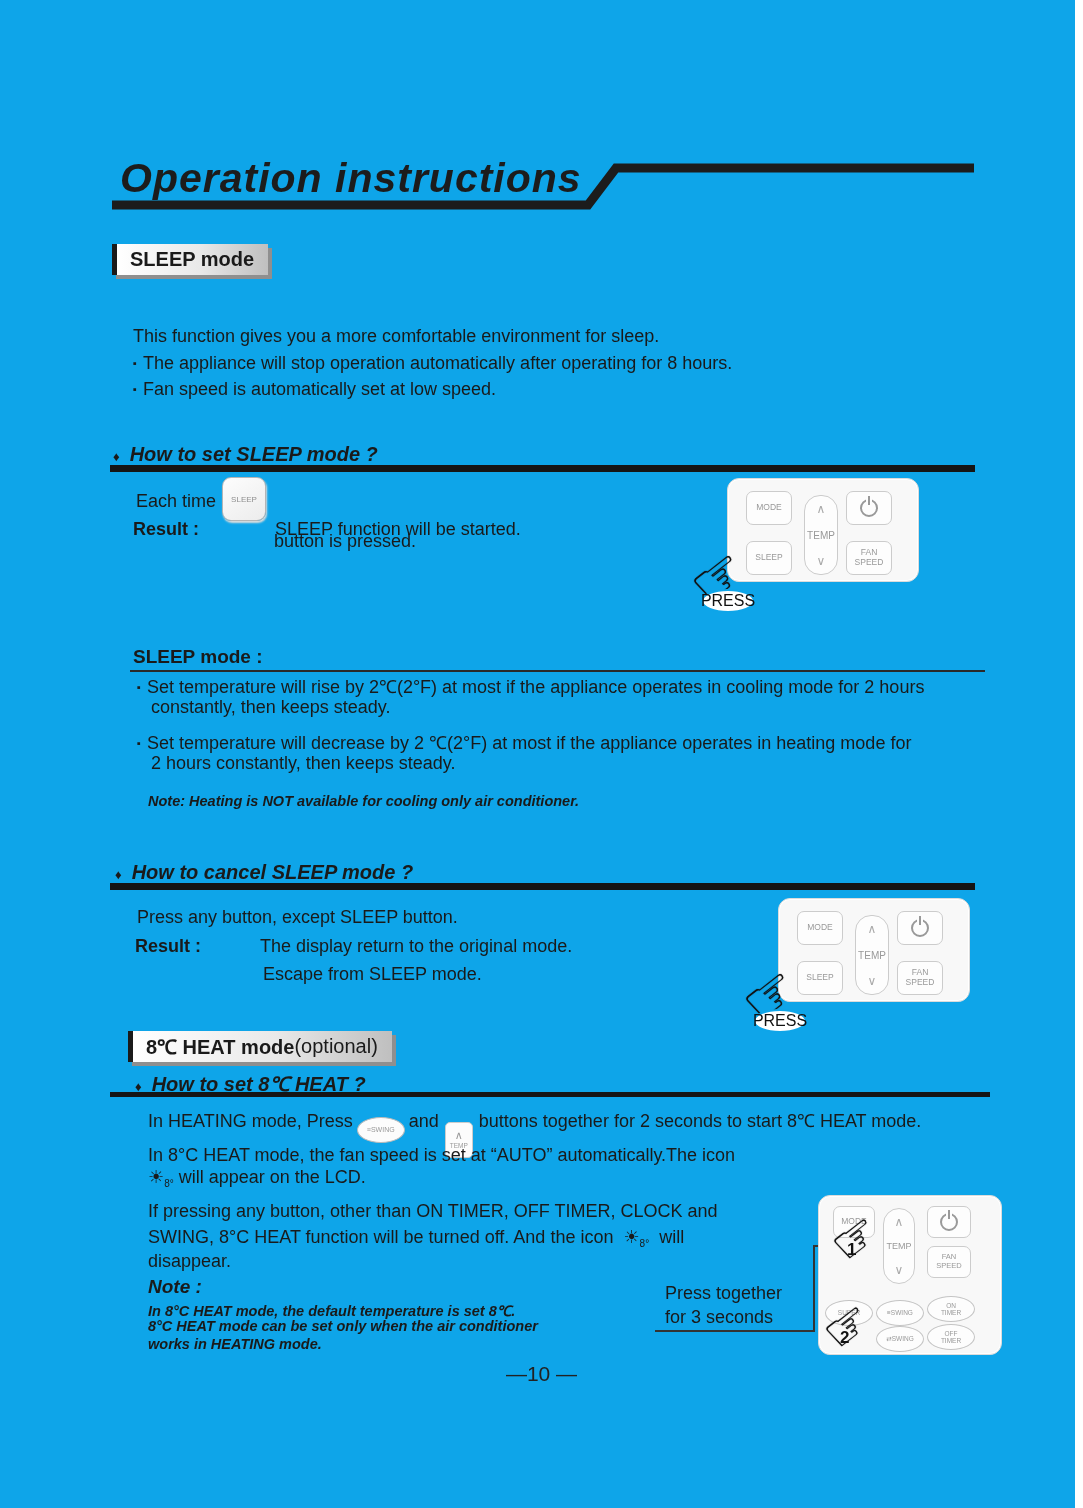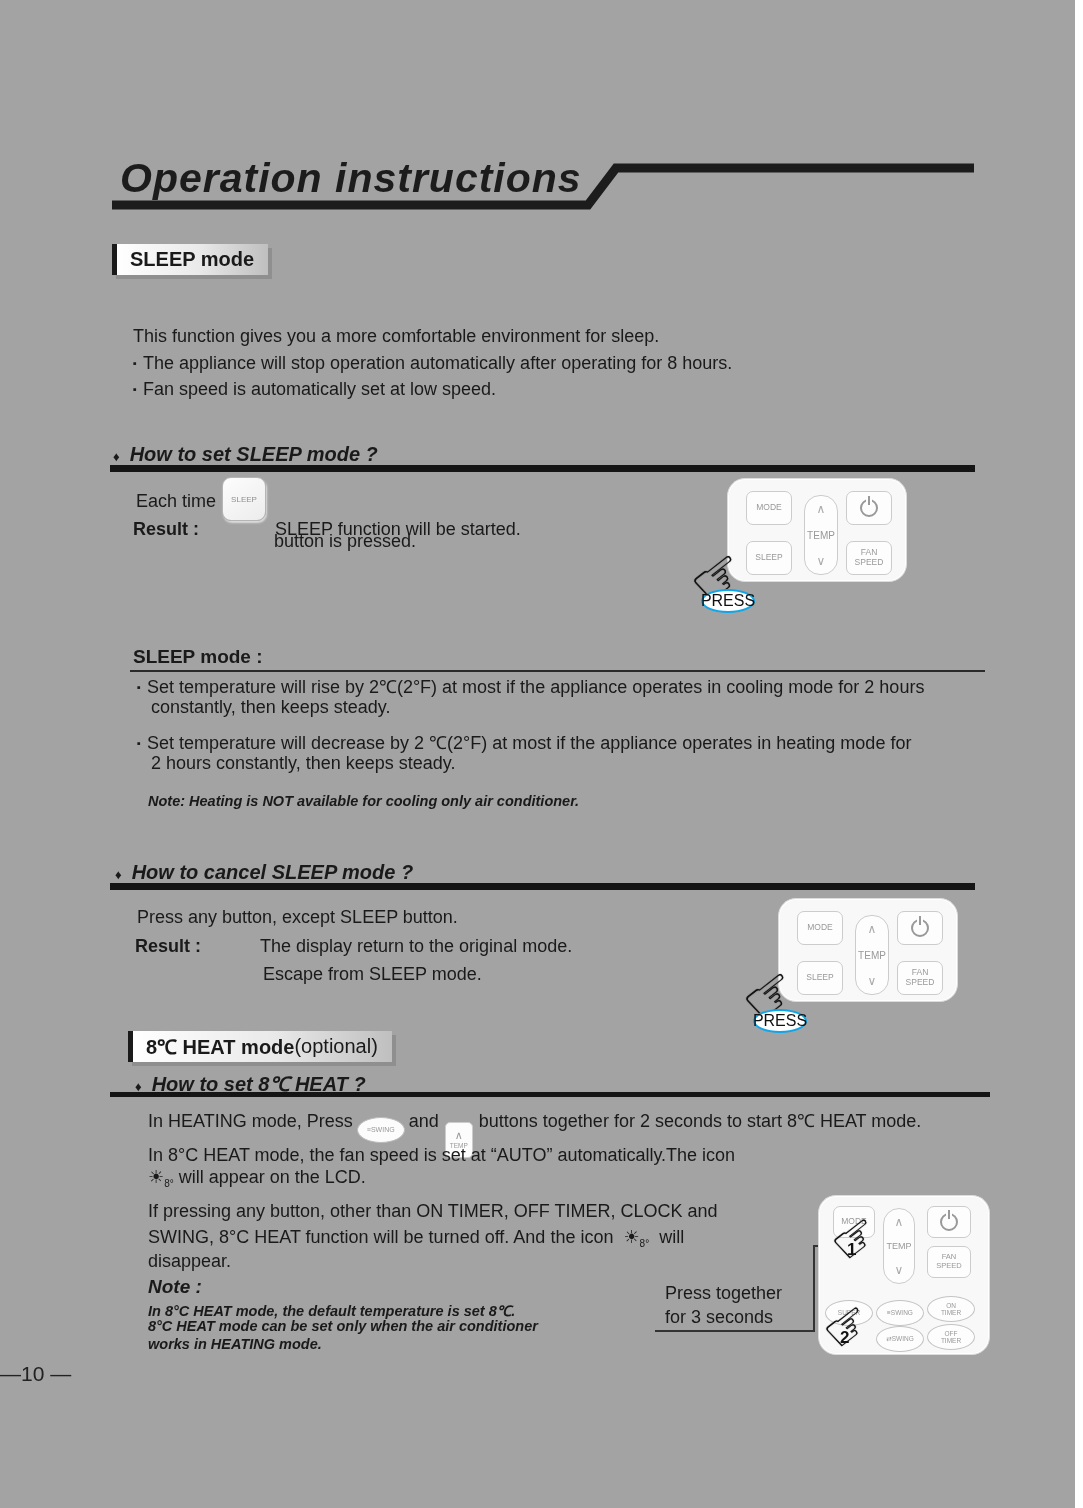--- a/index.html
+++ b/index.html
@@ -1,16 +1,16 @@
 <!DOCTYPE html>
 <html><head>
 <meta charset="utf-8">
 <style>
   html,body{margin:0;padding:0;background:#fff;}
-  #page{position:relative;width:1075px;height:1508px;background:#a3a3a3;
+  #page{position:relative;width:1075px;height:1508px;background:#0ea5e9;
         font-family:"Liberation Sans",sans-serif;color:#1a1a1a;overflow:hidden;}
   .abs{position:absolute;}
   
   #title{left:120px;top:155px;font-size:41px;font-weight:bold;font-style:italic;
          letter-spacing:1px;color:#1c1c1c;}
   
   .secbox{height:31px;display:flex;align-items:center;
           background:linear-gradient(to right,#ffffff 0%,#e9e9e9 55%,#bfbfbf 100%);
           border-left:5px solid #1a1a1a;box-shadow:4px 4px 0 #8f8f8f;
           padding:0 14px 0 13px;font-size:20px;white-space:nowrap;}
@@ -30,22 +30,22 @@
           justify-content:center;font-size:8px;color:#8f8f8f;box-shadow:1px 2px 2px #ddd;}
   
   .oval-inline{display:inline-flex;align-items:center;justify-content:center;width:46px;height:24px;
           border:1px solid #bbb;border-radius:50%;font-size:7px;color:#999;background:#fcfcfc;
           vertical-align:-5px;margin:0 4px;}
   .temp-inline{display:inline-flex;flex-direction:column;align-items:center;justify-content:center;
           width:26px;height:34px;border:1px solid #ccc;border-radius:5px;background:#fcfcfc;
           font-size:11px;color:#999;line-height:1;vertical-align:-12px;margin:0 6px;}
   .temp-inline .tl{font-size:6.5px;margin-top:2px;}
   
-  .remote{position:absolute;background:#f8f8f8;border:1px solid #dcdcdc;border-radius:18px;
-          box-shadow:inset 0 0 0 1px #fff;}
+  .remote{position:absolute;background:#f8f8f8;border:1px solid #dcdcdc;border-radius:12px;
+          box-shadow:inset 0 0 0 1px #fff;padding-left:12px;}
   .rbtn{position:absolute;border:1px solid #ccc;border-radius:7px;background:#fdfdfd;
         display:flex;flex-direction:column;align-items:center;justify-content:center;
         font-size:8.5px;color:#999;line-height:1.15;text-align:center;}
   .pill{position:absolute;border:1px solid #ccc;border-radius:16px;background:#fdfdfd;
         display:flex;flex-direction:column;align-items:center;justify-content:space-between;
         padding:6px 0;font-size:10px;color:#999;}
   .pill .arr{font-size:12px;color:#aaa;}
   .oval{position:absolute;width:46px;height:24px;border:1px solid #c4c4c4;border-radius:50%;
         background:#fdfdfd;display:flex;flex-direction:column;align-items:center;justify-content:center;
         font-size:6.5px;color:#999;line-height:1.1;text-align:center;}
@@ -55,21 +55,21 @@
   
   .hand{position:absolute;font-size:60px;color:#111;transform:rotate(-38deg);line-height:1;
         text-shadow:0 0 1px #111;}
   .hand-num{position:absolute;font-size:17px;font-weight:bold;color:#111;}
   .press-oval{position:absolute;width:50px;height:20px;border:2px solid #0ea5e9;border-radius:50%;
         background:#fff;display:flex;align-items:center;justify-content:center;font-size:16px;color:#111;}
   .lead{position:absolute;background:#333;}
   
   .sun{font-size:18px;letter-spacing:0;}
   .sun-sub{font-size:10px;vertical-align:-4px;}
-  #pagenum{left:0;top:1362px;width:1083px;font-size:21px;color:#222;}
+  #pagenum{left:0;top:1362px;width:1083px;text-align:center;font-size:21px;color:#222;}
 </style>
 </head>
 <body>
 
 <div id="page">
 
   <svg class="abs" width="1083" height="1508" style="left:0;top:0;pointer-events:none">
     <path d="M112,205 L588,205 L616,168 L974,168" stroke="#1c1c1c" stroke-width="9" fill="none"></path>
   </svg>
   <div class="abs" id="title">Operation instructions</div>

